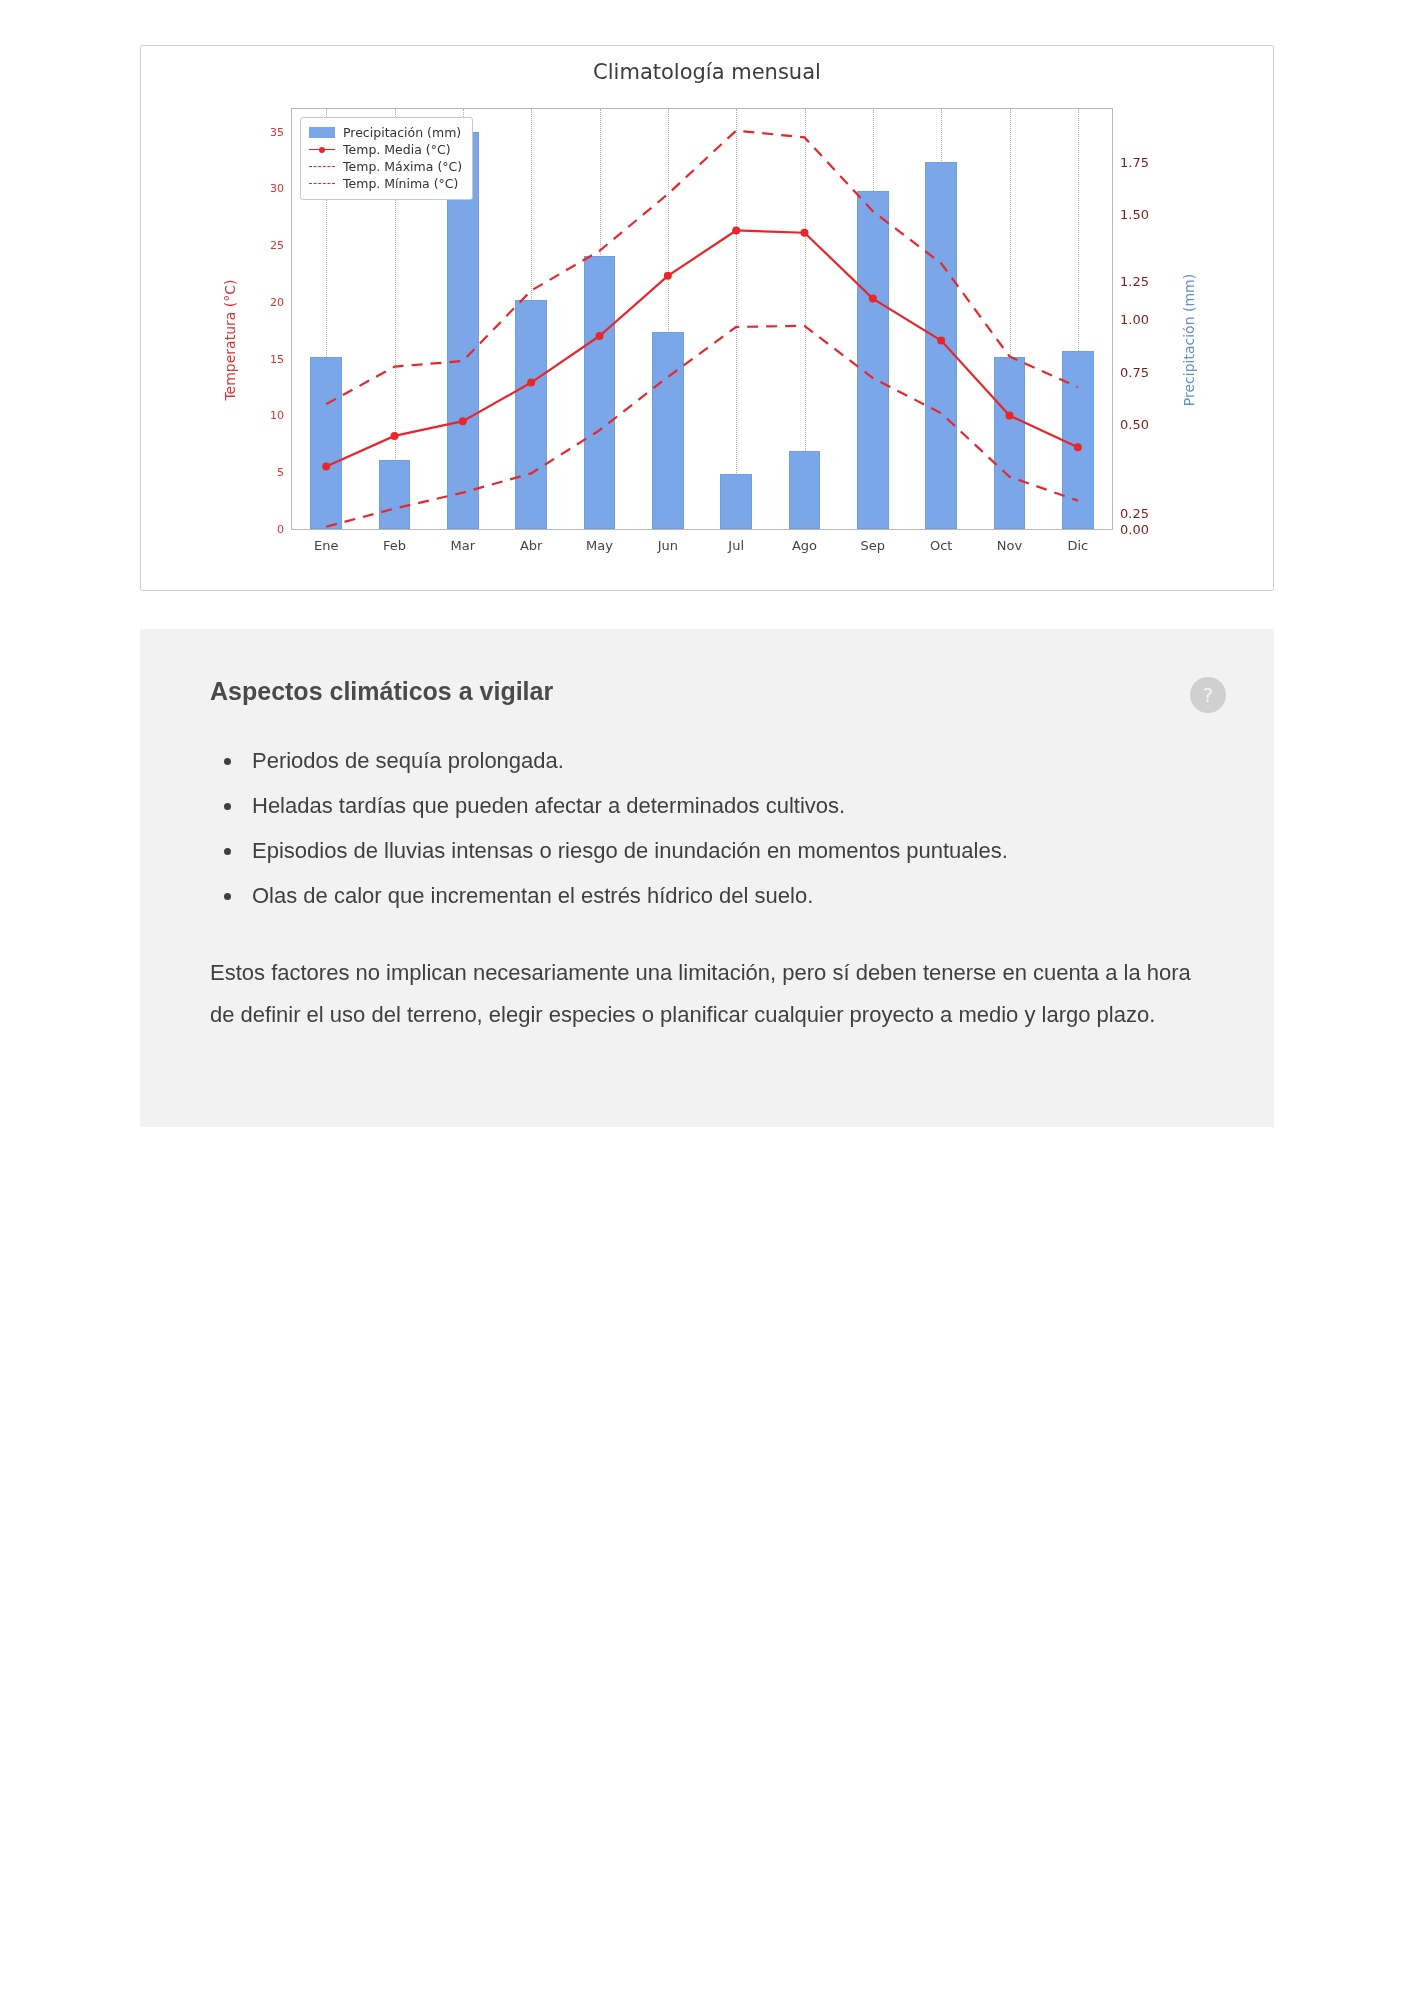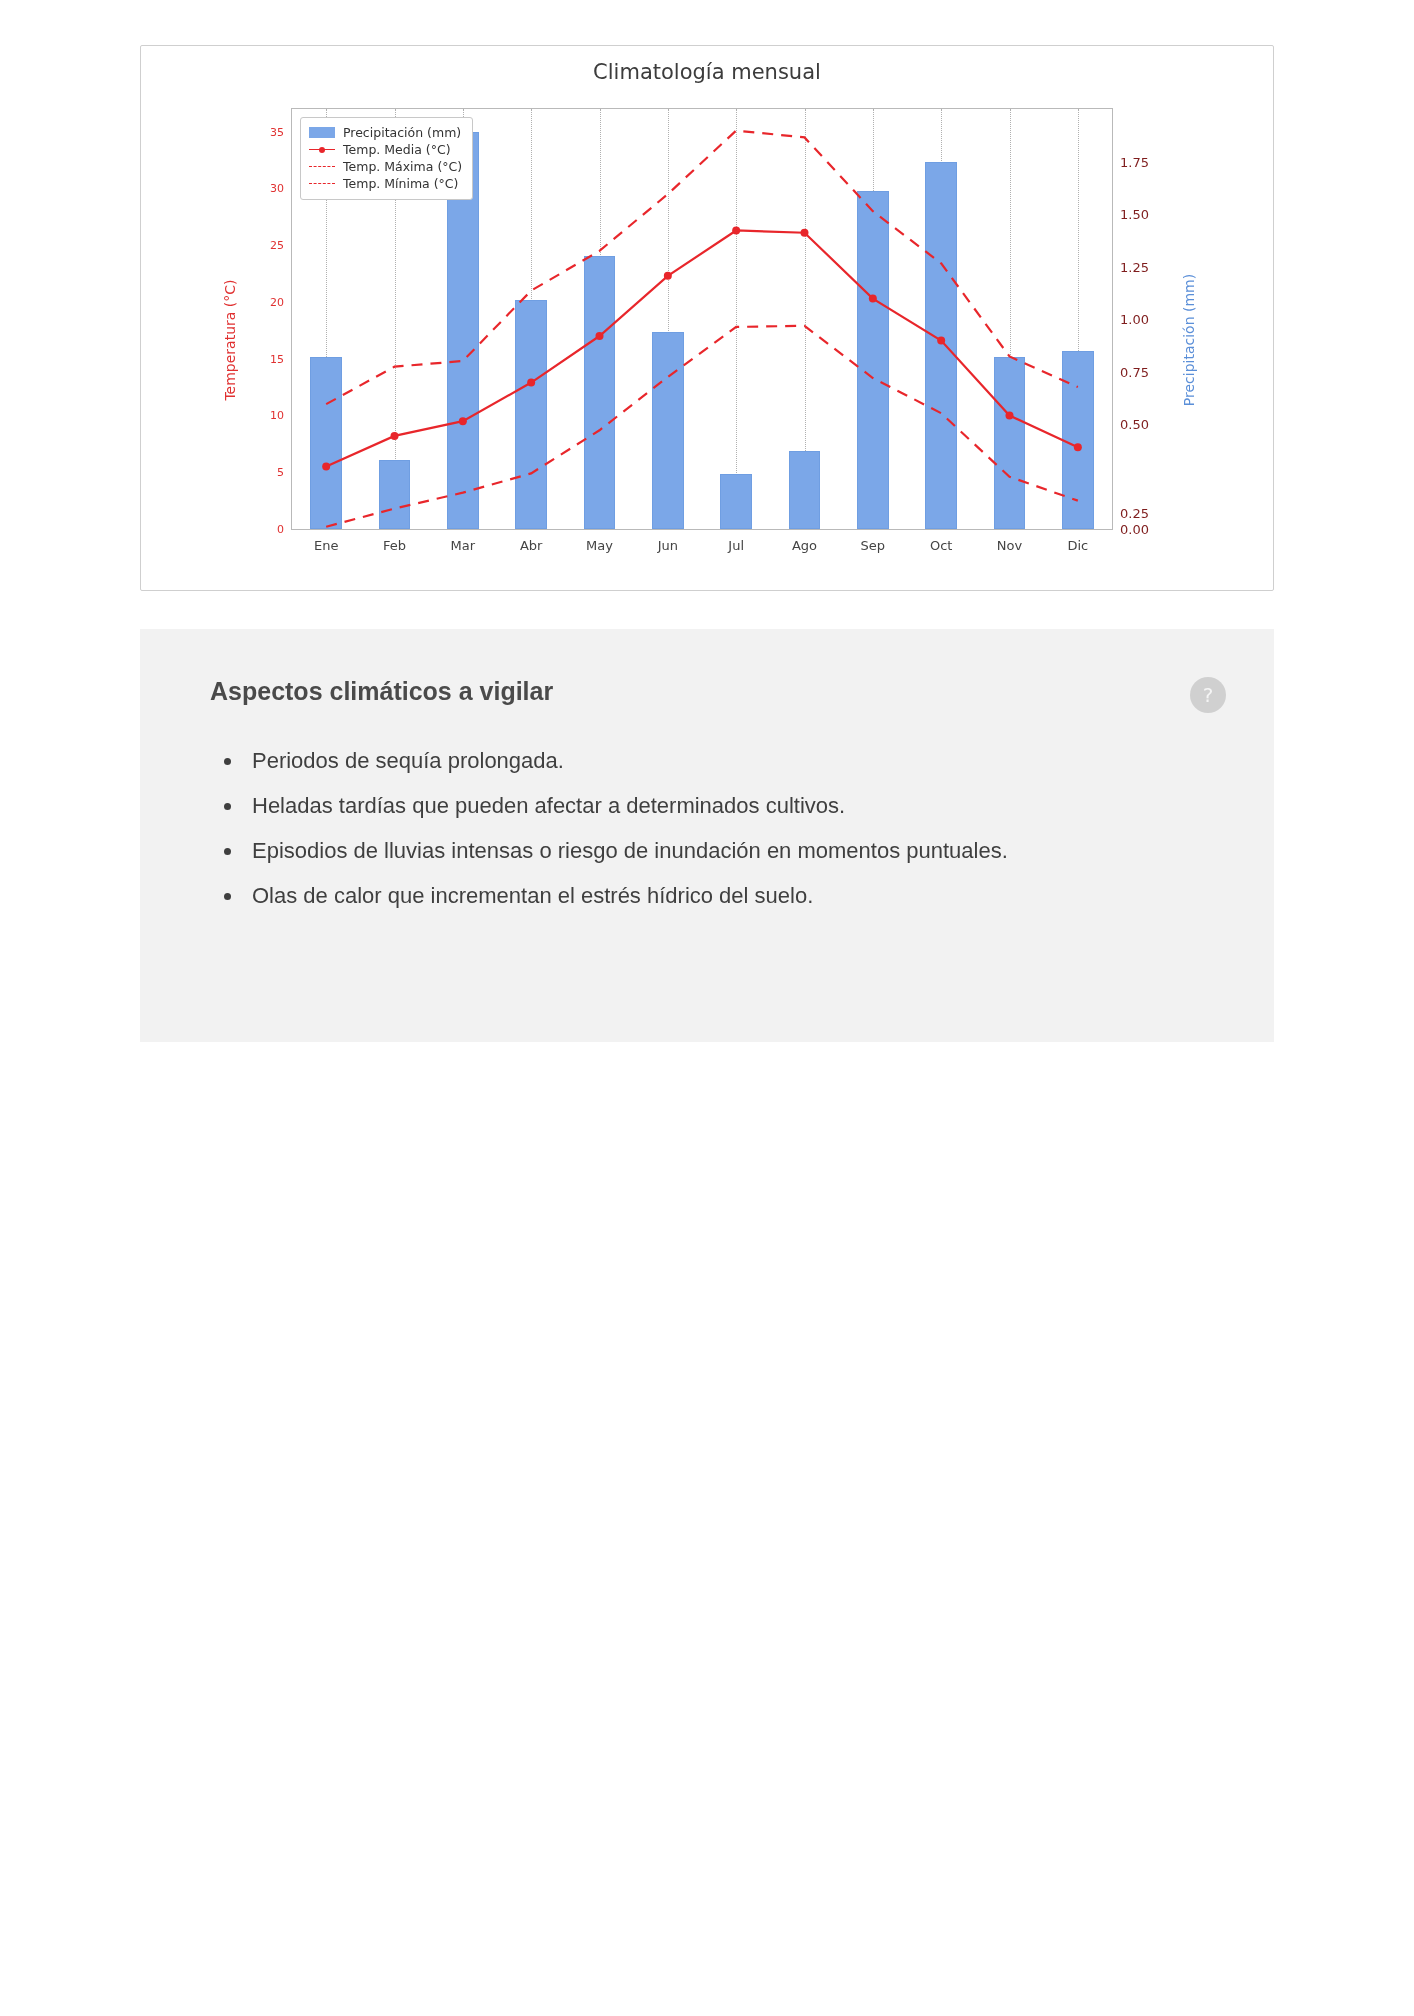--- a/index.html
+++ b/index.html
@@ -314,21 +314,21 @@
           <div class="ytick-left" style="top: 249.73px;">15</div>
           <div class="ytick-left" style="top: 192.973px;">20</div>
           <div class="ytick-left" style="top: 136.216px;">25</div>
           <div class="ytick-left" style="top: 79.4595px;">30</div>
           <div class="ytick-left" style="top: 22.7027px;">35</div>
           <div class="ytick-right" style="top: 420px;">0.00</div>
           <div class="ytick-right" style="top: 367.5px; margin-top: 36px;">0.25</div>
           <div class="ytick-right" style="top: 315px;">0.50</div>
           <div class="ytick-right" style="top: 262.5px;">0.75</div>
           <div class="ytick-right" style="top: 210px;">1.00</div>
-          <div class="ytick-right" style="top: 158px;">1.25</div>
+          <div class="ytick-right" style="top: 172px;">1.25</div>
           <div class="ytick-right" style="top: 105px;">1.50</div>
           <div class="ytick-right" style="top: 52.5px;">1.75</div>
           <div class="bar" style="left: 18.45px; width: 31.4333px; height: 172.2px; background: rgb(123, 167, 232);"></div>
           <div class="bar" style="left: 86.7833px; width: 31.4333px; height: 69.3px; background: rgb(123, 167, 232);"></div>
           <div class="bar" style="left: 155.117px; width: 31.4333px; height: 396.9px; background: rgb(123, 167, 232);"></div>
           <div class="bar" style="left: 223.45px; width: 31.4333px; height: 228.9px; background: rgb(123, 167, 232);"></div>
           <div class="bar" style="left: 291.783px; width: 31.4333px; height: 273px; background: rgb(123, 167, 232);"></div>
           <div class="bar" style="left: 360.117px; width: 31.4333px; height: 197.4px; background: rgb(123, 167, 232);"></div>
           <div class="bar" style="left: 428.45px; width: 31.4333px; height: 54.6px; background: rgb(123, 167, 232);"></div>
           <div class="bar" style="left: 496.783px; width: 31.4333px; height: 77.7px; background: rgb(123, 167, 232);"></div>
@@ -342,15 +342,16 @@
 
   <div class="note-card">
     <div class="help-badge">?</div>
     <h2 class="note-title">Aspectos climáticos a vigilar</h2>
     <ul class="note-list" id="note-list">
         <li>Periodos de sequía prolongada.</li>
         <li>Heladas tardías que pueden afectar a determinados cultivos.</li>
         <li>Episodios de lluvias intensas o riesgo de inundación en momentos puntuales.</li>
         <li>Olas de calor que incrementan el estrés hídrico del suelo.</li>
       </ul>
+    <p class="note-body last">Estos factores no implican necesariamente una limitación, pero sí deben tenerse en cuenta a la hora de definir el uso del terreno, elegir especies o planificar cualquier proyecto a medio y largo plazo.</p>
   </div>
 
 </div>
 
 </body></html>

